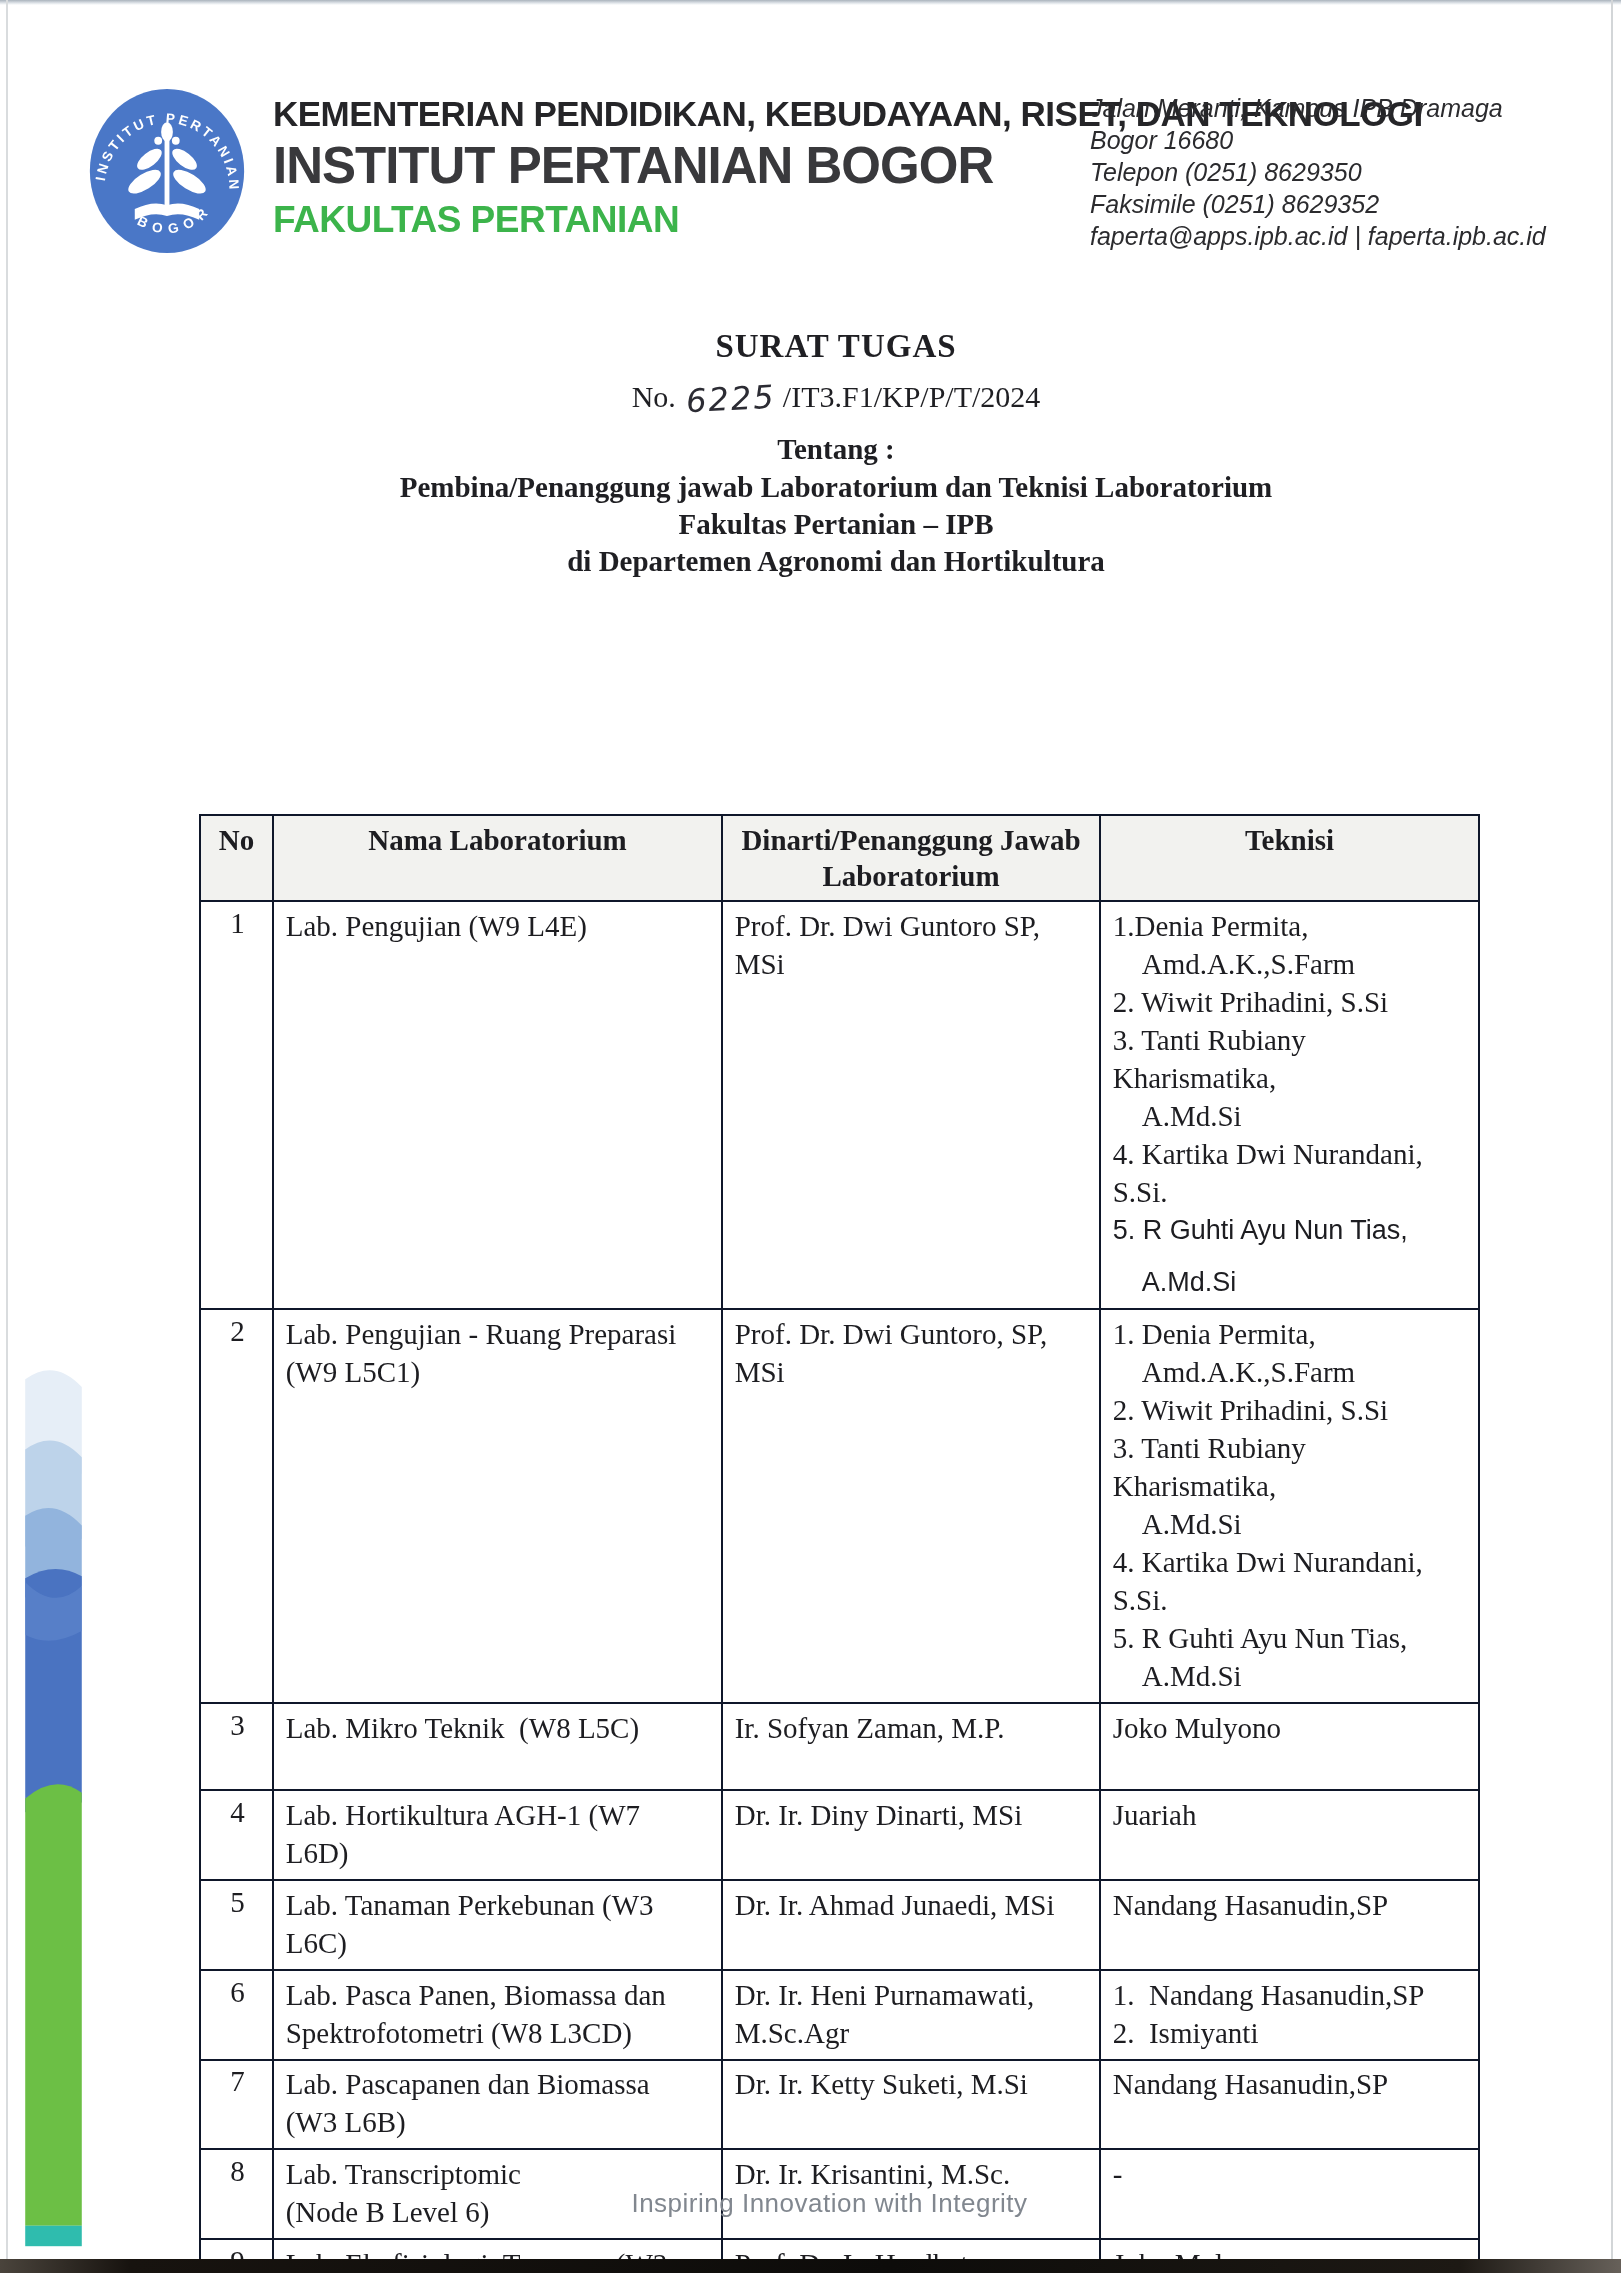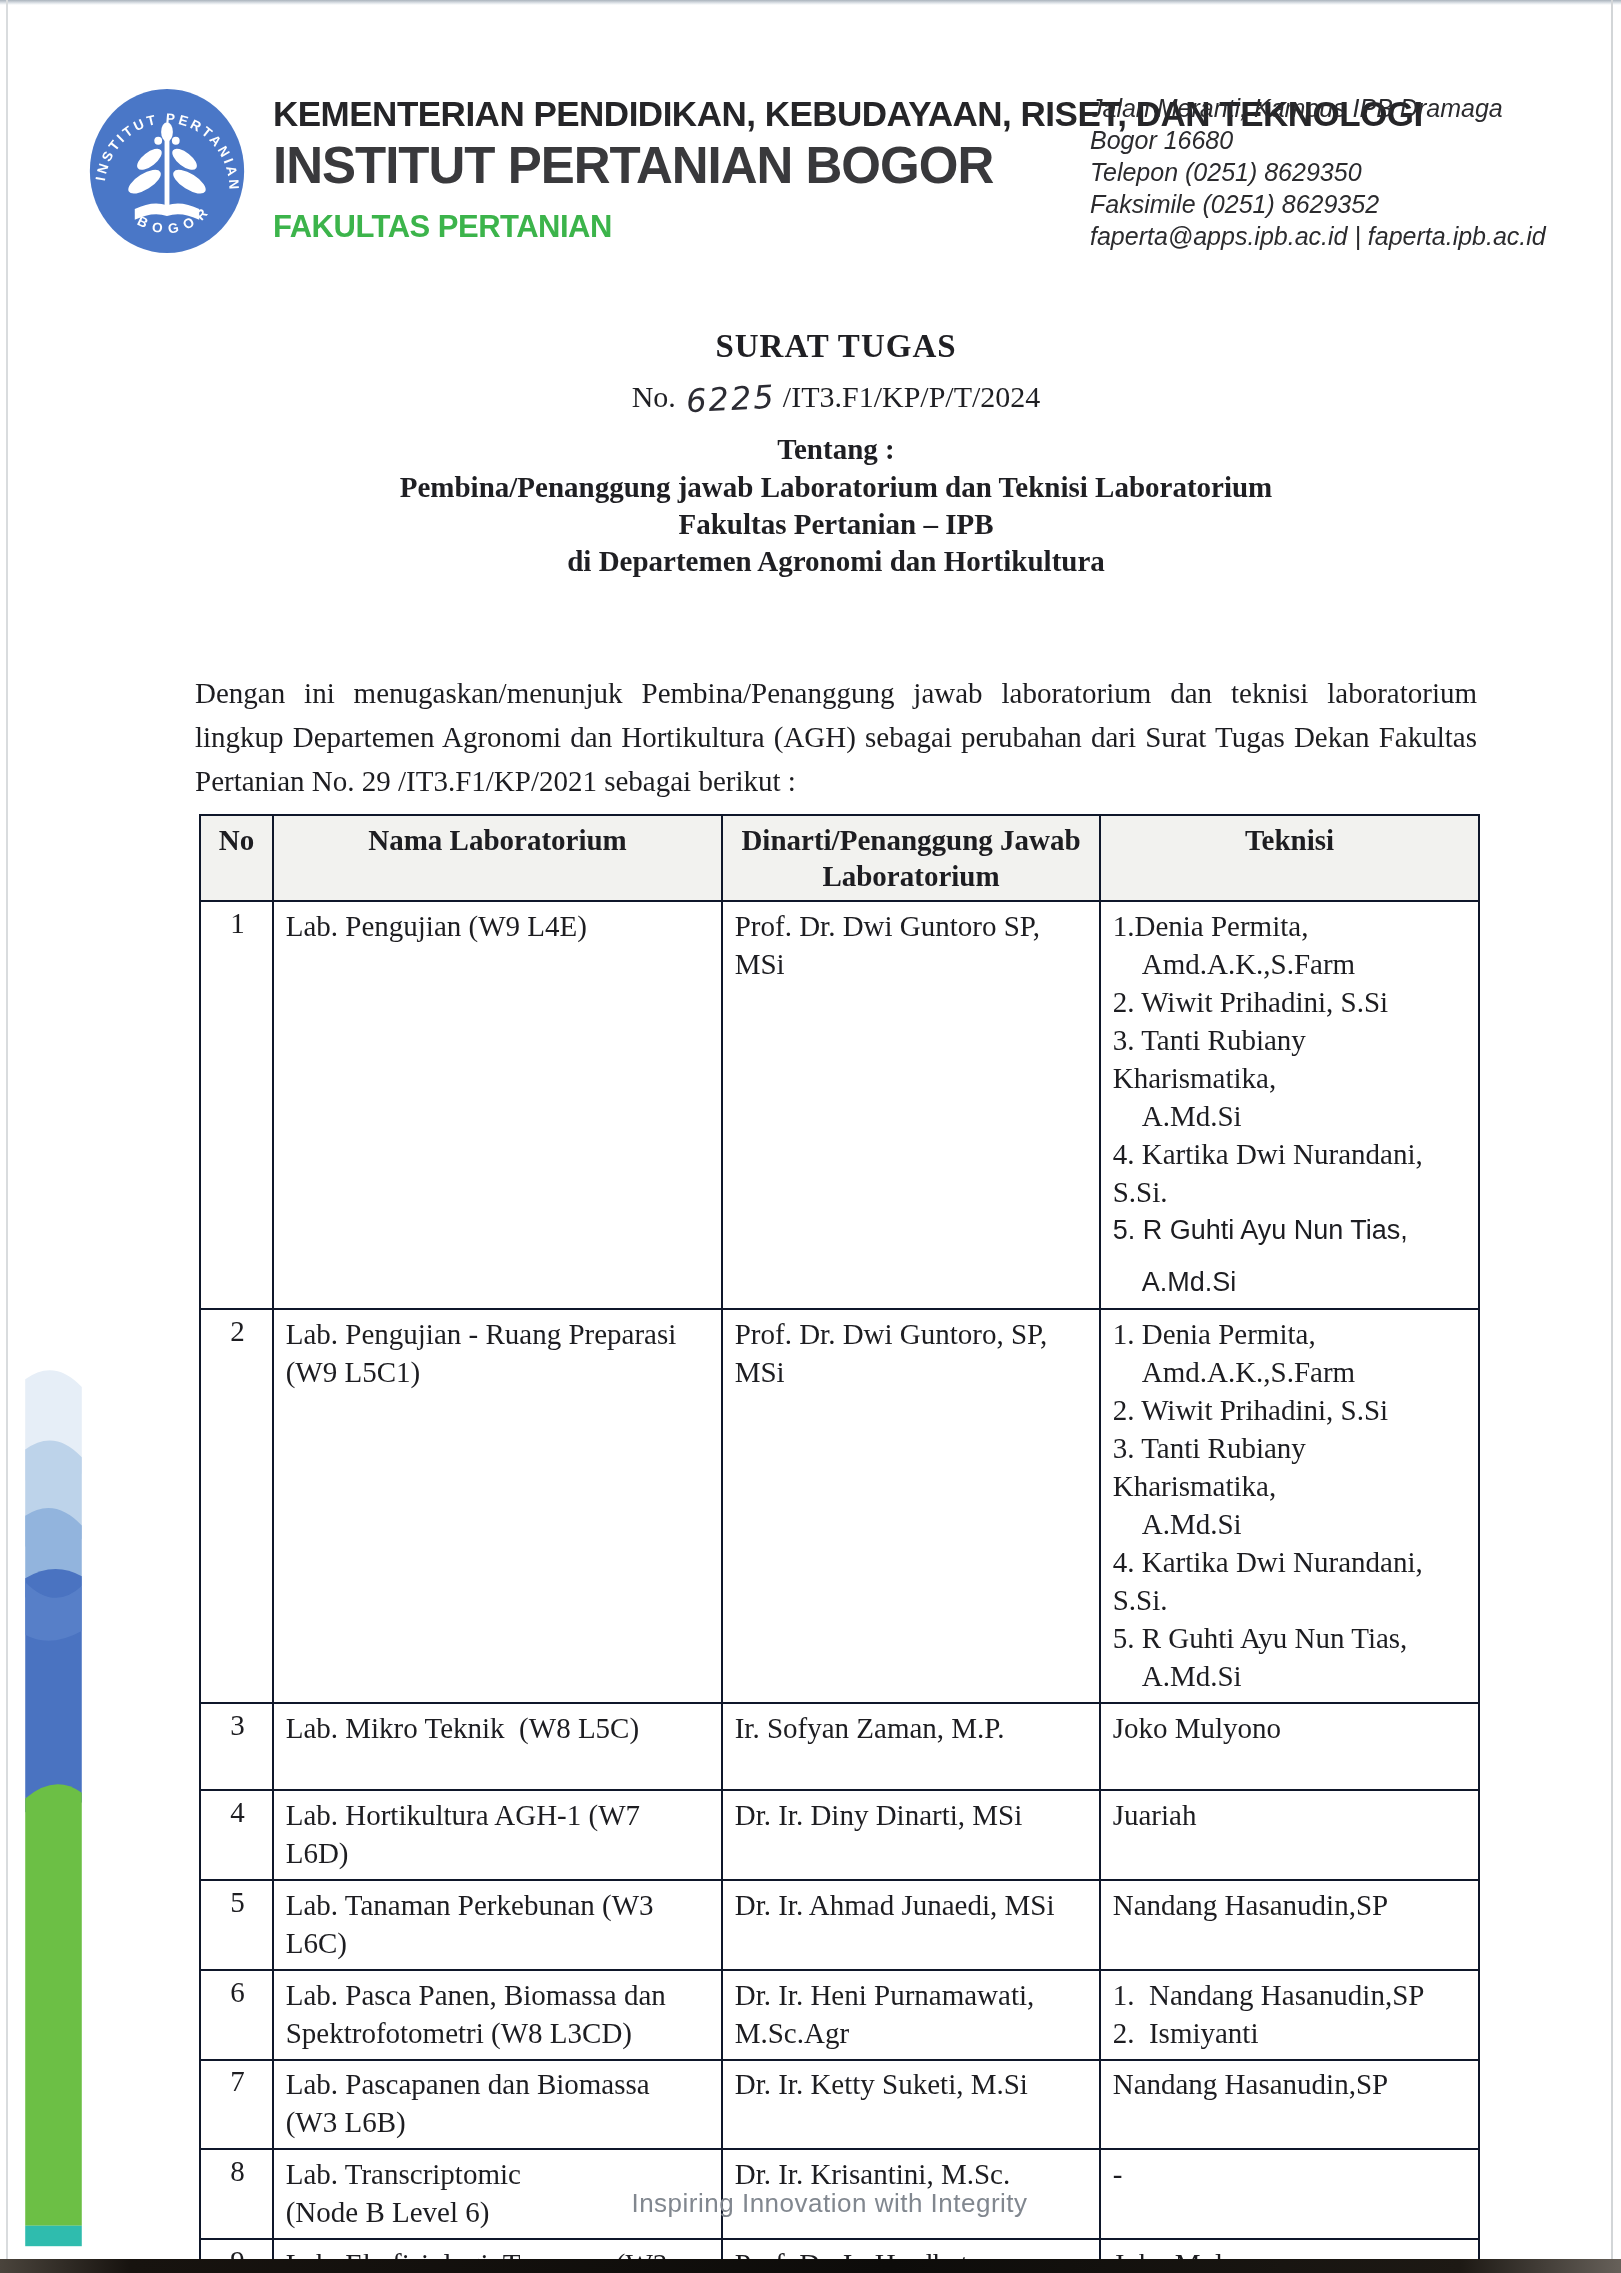--- a/index.html
+++ b/index.html
@@ -15,21 +15,21 @@
   .edge-right{position:absolute;left:1611px;top:0;width:2px;height:2273px;background:#d3d6d8;}
   .bottom-bar{position:absolute;left:0;top:2259px;width:1622px;height:14.6px;
     background:linear-gradient(90deg,#4a443c 0%,#17130f 8%,#0d0c0a 55%,#1d1914 90%,#67615a 100%);}
   
   .side-band{position:absolute;left:25px;top:1352px;}
   
   .logo{position:absolute;left:84px;top:88px;}
   .lh-text{position:absolute;left:273px;top:94px;font-family:"Liberation Sans",sans-serif;}
   .lh-ministry{font-size:35px;font-weight:bold;color:#252528;letter-spacing:-0.5px;white-space:nowrap;}
   .lh-institution{font-size:51px;font-weight:bold;color:#39393c;letter-spacing:-1px;margin-top:2px;white-space:nowrap;}
-  .lh-faculty{font-size:31px;font-weight:bold;margin-top:14px;letter-spacing:-0.5px;white-space:nowrap;}
+  .lh-faculty{font-size:37px;font-weight:bold;margin-top:4px;letter-spacing:-0.5px;white-space:nowrap;}
   .lh-address{position:absolute;left:1090px;top:92px;font-family:"Liberation Sans",sans-serif;
     font-size:25px;line-height:32px;color:#2b2b2e;font-style:italic;}
   
   .title-block{position:absolute;left:195px;top:328px;width:1282px;text-align:center;}
   .doc-type{font-size:33px;font-weight:bold;letter-spacing:1px;}
   .doc-number{font-size:30px;margin-top:11.7px;}
   .hw{font-family:"DejaVu Sans",sans-serif;font-style:italic;font-size:32px;display:inline-block;
     transform:rotate(-3deg) translateY(2.9px);letter-spacing:2px;color:#2c2c34;margin:0 7.8px 0 9.8px;}
   .about-block{position:absolute;left:195px;top:431px;width:1282px;text-align:center;
     font-weight:bold;font-size:29px;line-height:37px;}
@@ -120,21 +120,20 @@
     <div class="doc-number"><span>No.</span><span class="hw">6225</span><span>/IT3.F1/KP/P/T/2024</span></div>
   </div>
 
   <div class="about-block">
     <div class="about-label">Tentang :</div>
     <div>Pembina/Penanggung jawab Laboratorium dan Teknisi Laboratorium</div>
     <div>Fakultas Pertanian – IPB</div>
     <div>di Departemen Agronomi dan Hortikultura</div>
   </div>
 
-  <div class="paragraph">Dengan ini menugaskan/menunjuk Pembina/Penanggung jawab laboratorium dan teknisi laboratorium lingkup Departemen Agronomi dan Hortikultura (AGH) sebagai perubahan dari Surat Tugas Dekan Fakultas Pertanian No. 29 /IT3.F1/KP/2021 sebagai berikut :</div>
 
   <table class="doc">
     <colgroup>
       <col style="width:73px">
         <col style="width:449px">
         <col style="width:378px">
         <col style="width:379px">
     </colgroup>
     <thead>
       <tr>

